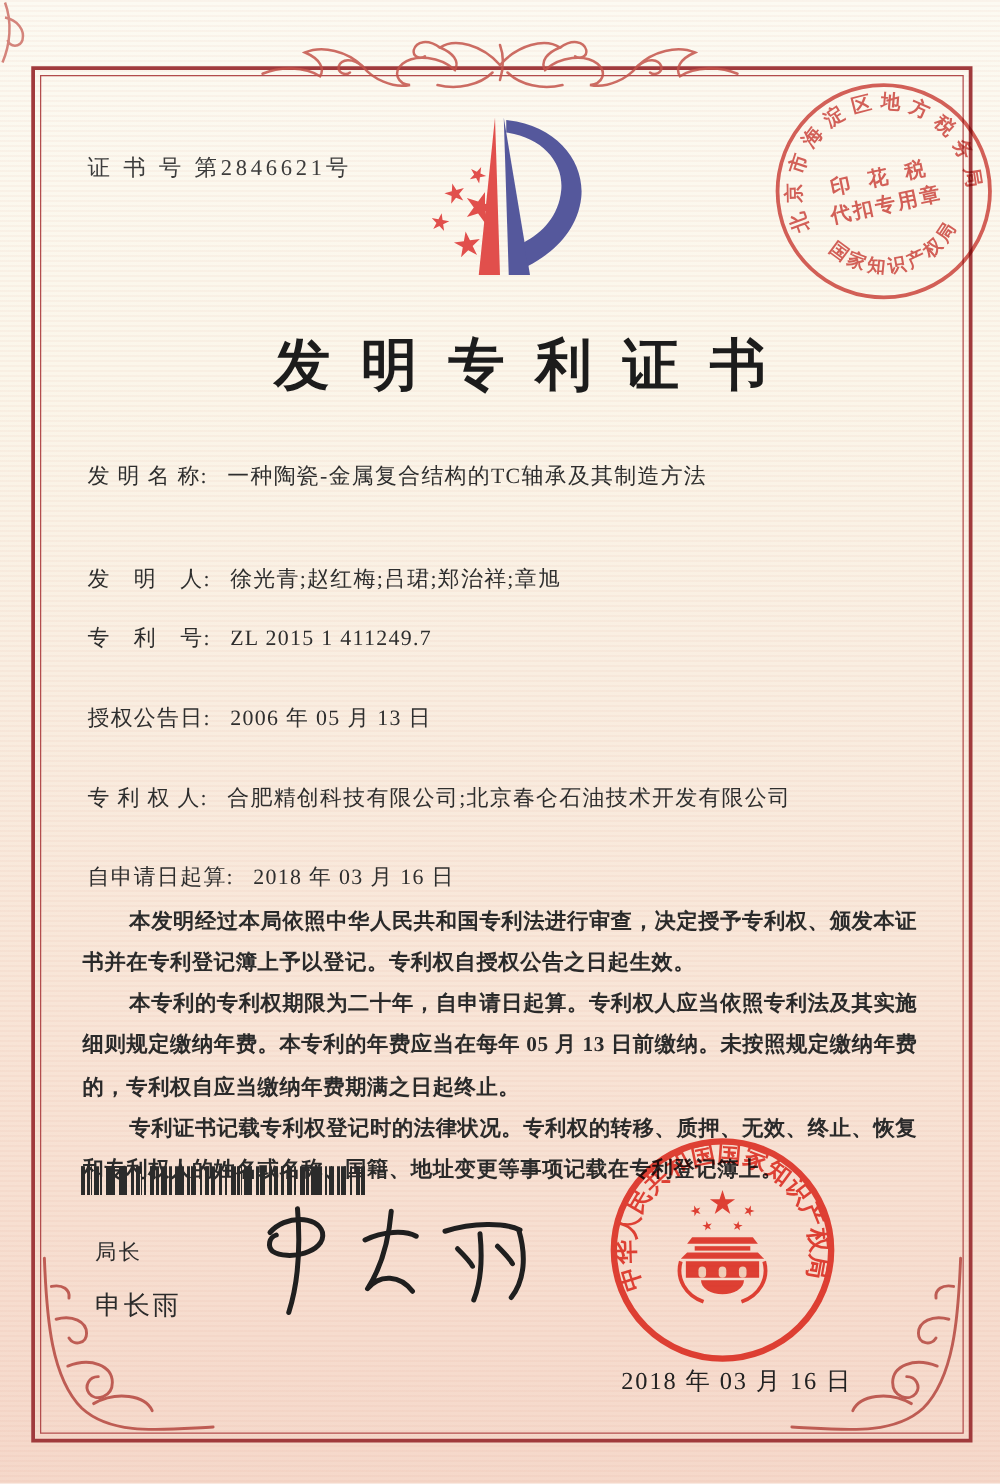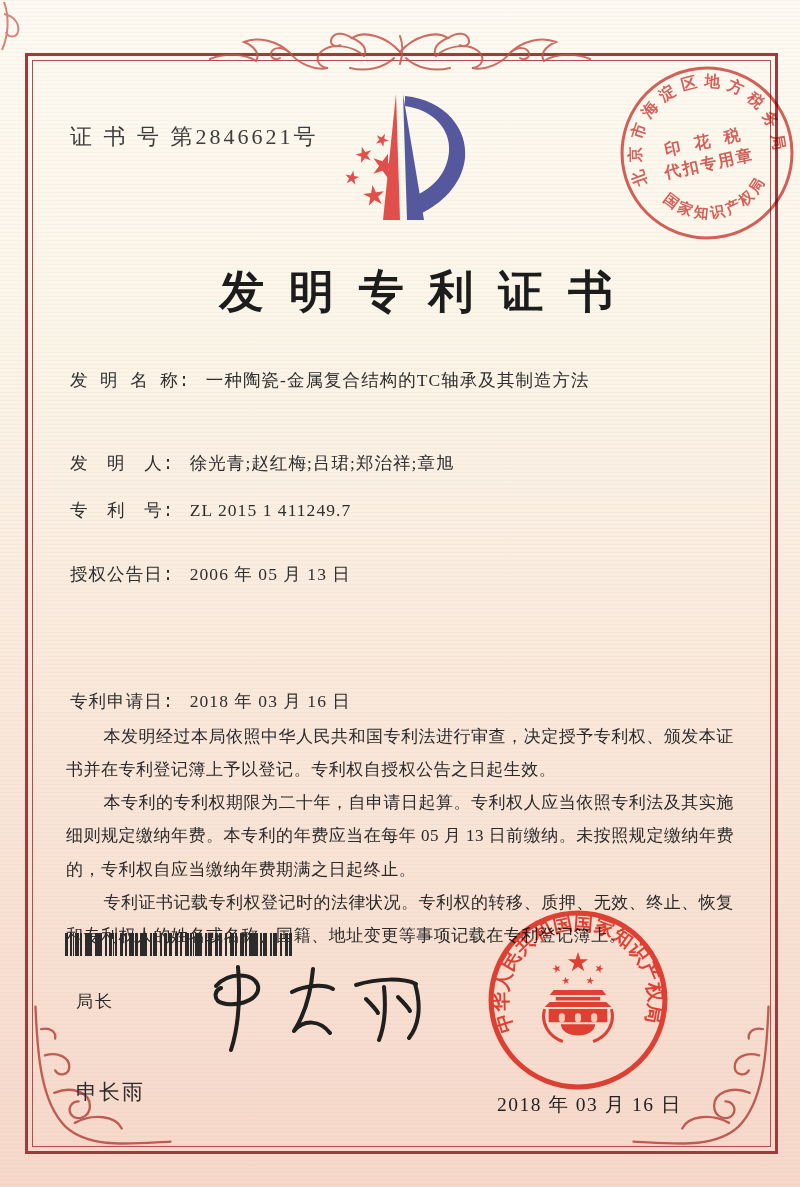--- a/index.html
+++ b/index.html
@@ -5,36 +5,36 @@
   html,body{margin:0;padding:0;}
   body{width:800px;height:1187px;font-family:"Liberation Serif","DejaVu Serif",serif;}
   .page{
     position:relative;width:800px;height:1187px;overflow:hidden;
     background:
       repeating-linear-gradient(180deg, rgba(213,128,108,0.06) 0 1.5px, rgba(255,255,255,0) 1.5px 4px),
       linear-gradient(180deg,#fcfaf2 0%,#fbf6ea 25%,#f9eee1 45%,#f8e4d6 70%,#f5d8ca 100%);
   }
   .frame-outer{position:absolute;left:25px;top:53px;right:22px;bottom:33px;border:3px solid #a03a3c;}
   .frame-inner{position:absolute;inset:4px;border:1px solid #b24c4c;}
-  .cert-no{position:absolute;left:70px;top:122px;font-size:22px;letter-spacing:3px;color:#3c3c3c;}
+  .cert-no{position:absolute;left:70px;top:122px;font-size:18px;letter-spacing:3px;color:#3c3c3c;}
   .logo{position:absolute;left:328px;top:88px;width:160px;height:150px;}
   .title{position:absolute;left:0;top:246px;width:800px;margin:16px;text-align:center;
     font-size:45px;font-weight:bold;color:#1c1c1c;letter-spacing:0.55em;padding-left:0.55em;box-sizing:border-box;}
   .field{position:absolute;left:70px;width:680px;font-size:17.5px;color:#2e2e2e;letter-spacing:0.06em;white-space:nowrap;}
-  .field .lab{display:inline;font-family:Liberation Mono, monospace;}
+  .field .lab{display:inline;}
   .field .val{display:inline;margin-left:10px;}
-  .bodytext{position:absolute;left:66px;top:720px;width:674px;font-size:17px;color:#2a2a2a;line-height:1.95;letter-spacing:0.03em;}
+  .bodytext{position:absolute;left:66px;top:720px;width:674px;font-size:17px;color:#2a2a2a;line-height:1.95;letter-spacing:0.03em;font-weight:bold;}
   .bodytext p{margin:0;text-indent:2.2em;}
   .barcode{position:absolute;left:65px;top:933px;width:228px;height:23px;
     background:
       repeating-linear-gradient(90deg,#2b2b2b 0 2px,transparent 2px 5px),
       repeating-linear-gradient(90deg,#2b2b2b 0 1px,transparent 1px 8px),
       repeating-linear-gradient(90deg,#2b2b2b 0 3px,transparent 3px 11px);}
   .director-label{position:absolute;left:76px;top:990px;font-size:17px;color:#2b2b2b;font-family:"Liberation Sans","DejaVu Sans",sans-serif;letter-spacing:2px;}
-  .director-name{position:absolute;left:76px;top:1030px;font-size:21px;color:#2b2b2b;font-family:"Liberation Sans","DejaVu Sans",sans-serif;letter-spacing:2px;margin-top:48px;}
+  .director-name{position:absolute;left:76px;top:1030px;font-size:21px;color:#2b2b2b;font-family:"Liberation Sans","DejaVu Sans",sans-serif;letter-spacing:2px;}
   .signature{position:absolute;left:188px;top:962px;width:250px;height:105px;}
   .main-seal{position:absolute;left:486px;top:908px;width:184px;height:184px;opacity:.92;mix-blend-mode:multiply;}
   .seal-date{position:absolute;left:497px;top:1091px;font-size:19.5px;color:#222;letter-spacing:1.5px;}
   .tax-seal{position:absolute;left:618px;top:64px;width:178px;height:178px;transform:rotate(-12deg);opacity:.85;mix-blend-mode:multiply;}
   .ornament-top{position:absolute;left:178px;top:8px;width:444px;height:64px;}
   .corner-bl{position:absolute;left:28px;bottom:36px;width:150px;height:150px;}
   .corner-br{position:absolute;right:24px;bottom:36px;width:150px;height:150px;transform:scaleX(-1);}
   .corner-tl{position:absolute;left:0;top:0;width:55px;height:70px;}
 </style>
 </head>
@@ -137,22 +137,26 @@
     <span class="val">徐光青;赵红梅;吕珺;郑治祥;章旭</span>
   </div>
   <div class="field" style="top:498px">
     <span class="lab">专　利　号:</span>
     <span class="val">ZL 2015 1 411249.7</span>
   </div>
   <div class="field" style="top:562px">
     <span class="lab">授权公告日:</span>
     <span class="val">2006 年 05 月 13 日</span>
   </div>
+  <div class="field" style="top:626px">
+    <span class="lab">专 利 权 人:</span>
+    <span class="val">合肥精创科技有限公司;北京春仑石油技术开发有限公司</span>
+  </div>
   <div class="field" style="top:689px">
-    <span class="lab">专利申请日:</span>
+    <span class="lab">自申请日起算:</span>
     <span class="val">2018 年 03 月 16 日</span>
   </div>
 
   <div class="bodytext">
     <p>本发明经过本局依照中华人民共和国专利法进行审查，决定授予专利权、颁发本证书并在专利登记簿上予以登记。专利权自授权公告之日起生效。</p>
     <p>本专利的专利权期限为二十年，自申请日起算。专利权人应当依照专利法及其实施细则规定缴纳年费。本专利的年费应当在每年 05 月 13 日前缴纳。未按照规定缴纳年费的，专利权自应当缴纳年费期满之日起终止。</p>
     <p>专利证书记载专利权登记时的法律状况。专利权的转移、质押、无效、终止、恢复和专利权人的姓名或名称、国籍、地址变更等事项记载在专利登记簿上。</p>
   </div>
 
   <div class="barcode"></div>

